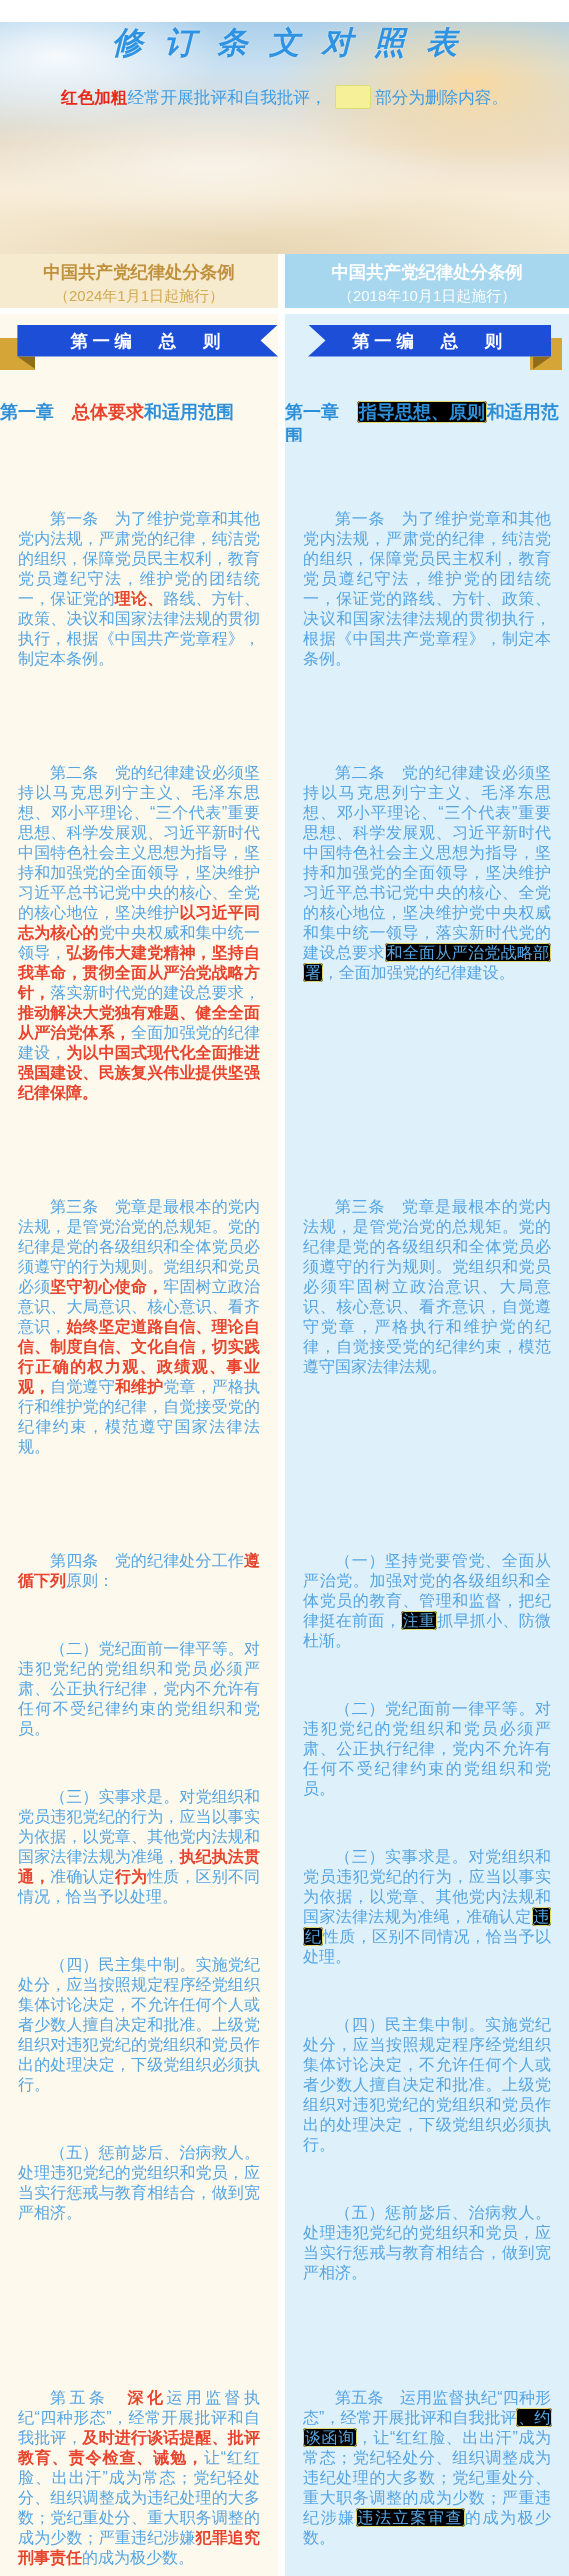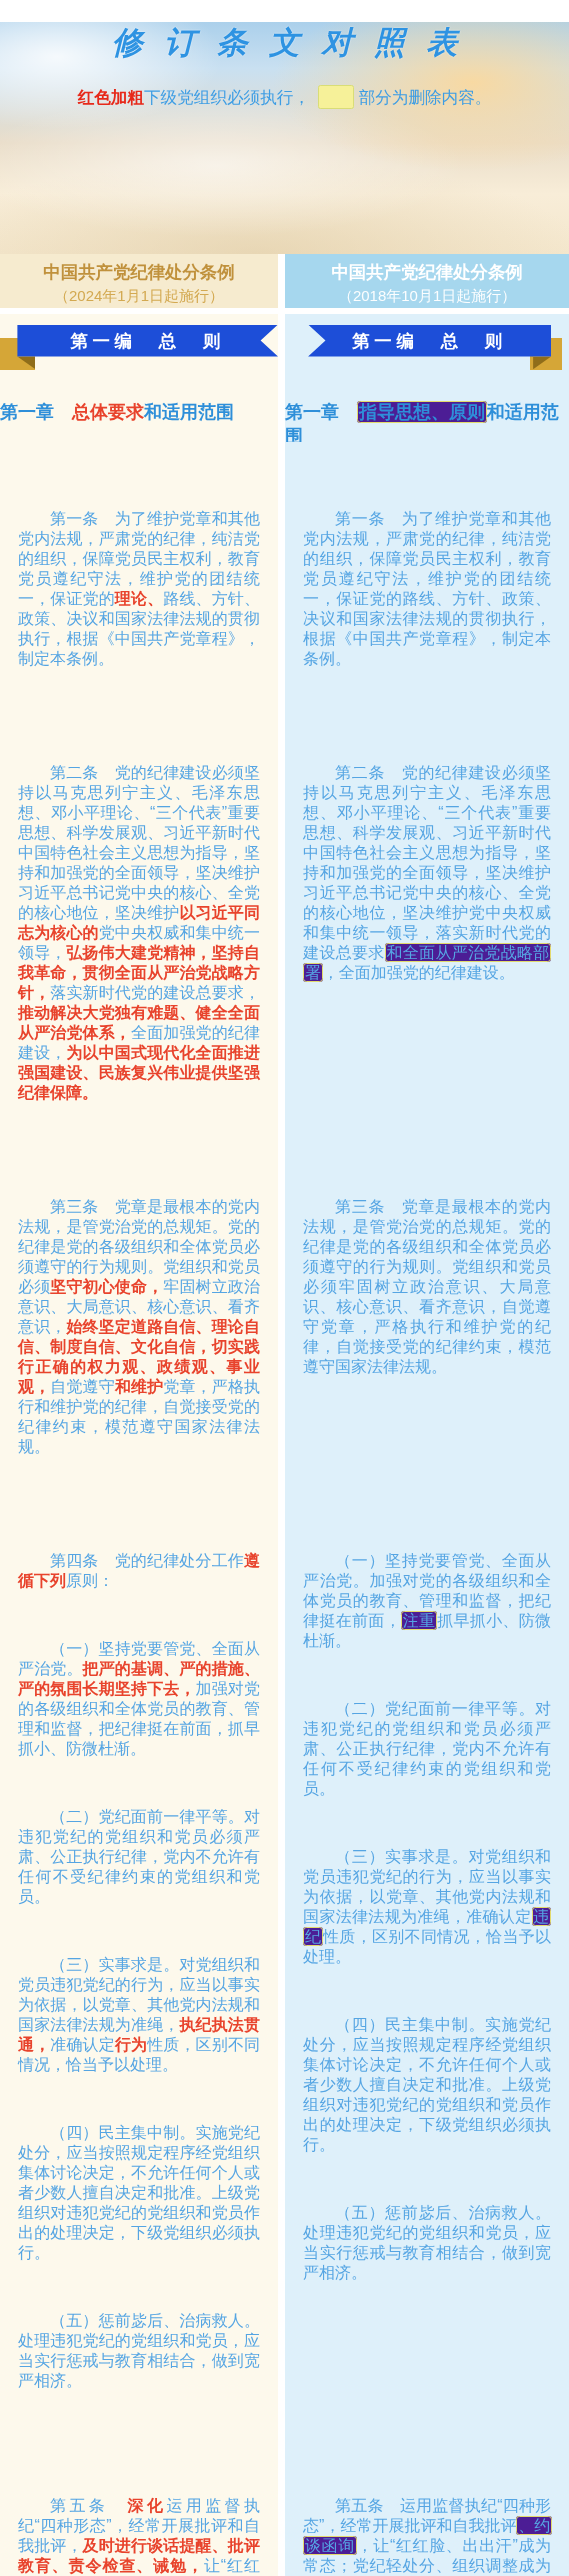--- a/index.html
+++ b/index.html
@@ -73,33 +73,33 @@
   .art-r { padding:0 18px 46px 18px; }
   .first .art, .first .art-r { padding-top:19px; }
   .big-gap .art, .big-gap .art-r { padding-bottom:57px; }
   .last .art, .last .art-r { padding-bottom:0; }
   .art p, .art-r p {
     font-size:16px; line-height:20px; color:#55a5e3;
     text-align:justify; text-indent:2em; word-break:break-all;margin-top:48px;
   }
   .red { color:#e8432c; font-weight:bold; }
   .hl  {
-    background:#4c1d95; border:0.8px solid #e3da6d; border-radius:3.2px; padding:0 0.8px;
+    background:#000000; border:0.8px solid #e3da6d; border-radius:3.2px; padding:0 0.8px;
     box-decoration-break:clone; -webkit-box-decoration-break:clone;
   }
 </style>
 </head>
 <body>
 
 <div class="page">
 
   <header class="hero">
     <div class="hero-subtitle">修订条文对照表</div>
     <div class="legend">
-      <span class="lred">红色加粗</span><span>下级党组织必须执行，</span><span class="swatch"></span><span>部分为删除内容。</span>
+      <span class="lred">红色加粗</span><span>经常开展批评和自我批评，</span><span class="swatch"></span><span>部分为删除内容。</span>
     </div>
   </header>
 
   <div class="cols" id="cols" style="grid-template-rows: 54px 5.5px 61px 67px auto auto auto auto auto 1fr;">
 
     <div class="head-l">
       <div class="col-title-l">中国共产党纪律处分条例</div>
       <div class="col-date-l">（2024年1月1日起施行）</div>
     </div>
     <div class="head-gap"></div>
@@ -157,21 +157,20 @@
       </div>
       <div class="cell-g "></div>
       <div class="cell-r ">
         <div class="art-r">
           <p><span>第三条　党章是最根本的党内法规，是管党治党的总规矩。党的纪律是党的各级组织和全体党员必须遵守的行为规则。党组织和党员必须牢固树立政治意识、大局意识、核心意识、看齐意识，自觉遵守党章，严格执行和维护党的纪律，自觉接受党的纪律约束，模范遵守国家法律法规。</span></p>
         </div>
       </div>
       <div class="cell-l  big-gap">
         <div class="art">
           <p><span>第四条　党的纪律处分工作</span><span class="red">遵循下列</span><span>原则：</span></p>
-          <p><span>（一）坚持党要管党、全面从严治党。</span><span class="red">把严的基调、严的措施、严的氛围长期坚持下去，</span><span>加强对党的各级组织和全体党员的教育、管理和监督，把纪律挺在前面，抓早抓小、防微杜渐。</span></p>
           <p><span>（二）党纪面前一律平等。对违犯党纪的党组织和党员必须严肃、公正执行纪律，党内不允许有任何不受纪律约束的党组织和党员。</span></p>
           <p><span>（三）实事求是。对党组织和党员违犯党纪的行为，应当以事实为依据，以党章、其他党内法规和国家法律法规为准绳，</span><span class="red">执纪执法贯通，</span><span>准确认定</span><span class="red">行为</span><span>性质，区别不同情况，恰当予以处理。</span></p>
           <p><span>（四）民主集中制。实施党纪处分，应当按照规定程序经党组织集体讨论决定，不允许任何个人或者少数人擅自决定和批准。上级党组织对违犯党纪的党组织和党员作出的处理决定，下级党组织必须执行。</span></p>
           <p><span>（五）惩前毖后、治病救人。处理违犯党纪的党组织和党员，应当实行惩戒与教育相结合，做到宽严相济。</span></p>
         </div>
       </div>
       <div class="cell-g  big-gap"></div>
       <div class="cell-r  big-gap">
         <div class="art-r">
           <p><span>（一）坚持党要管党、全面从严治党。加强对党的各级组织和全体党员的教育、管理和监督，把纪律挺在前面，</span><span class="hl">注重</span><span>抓早抓小、防微杜渐。</span></p>

